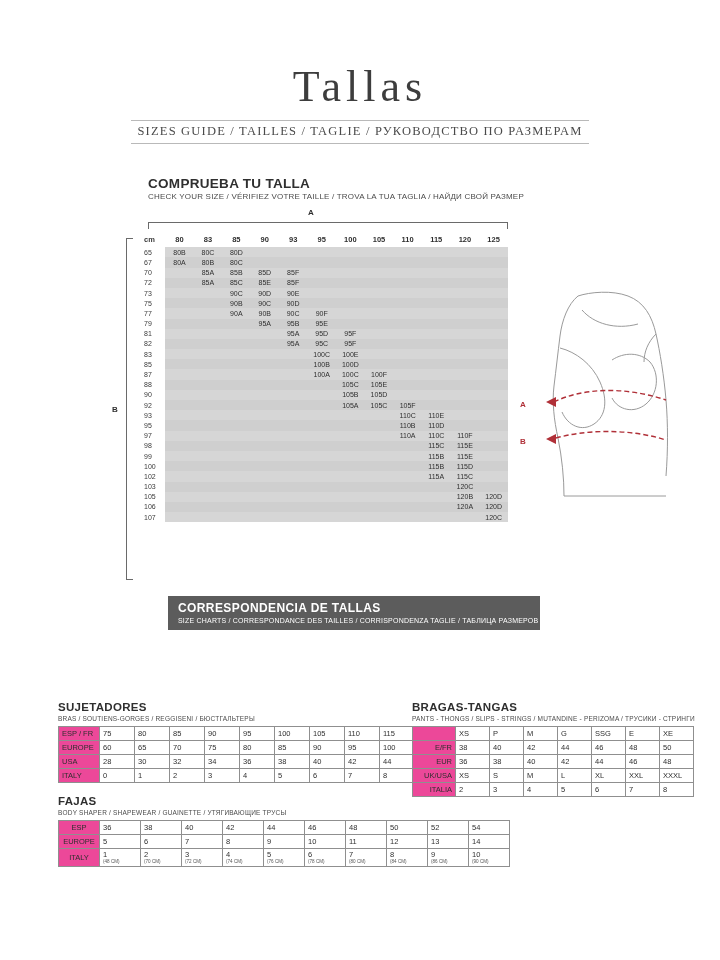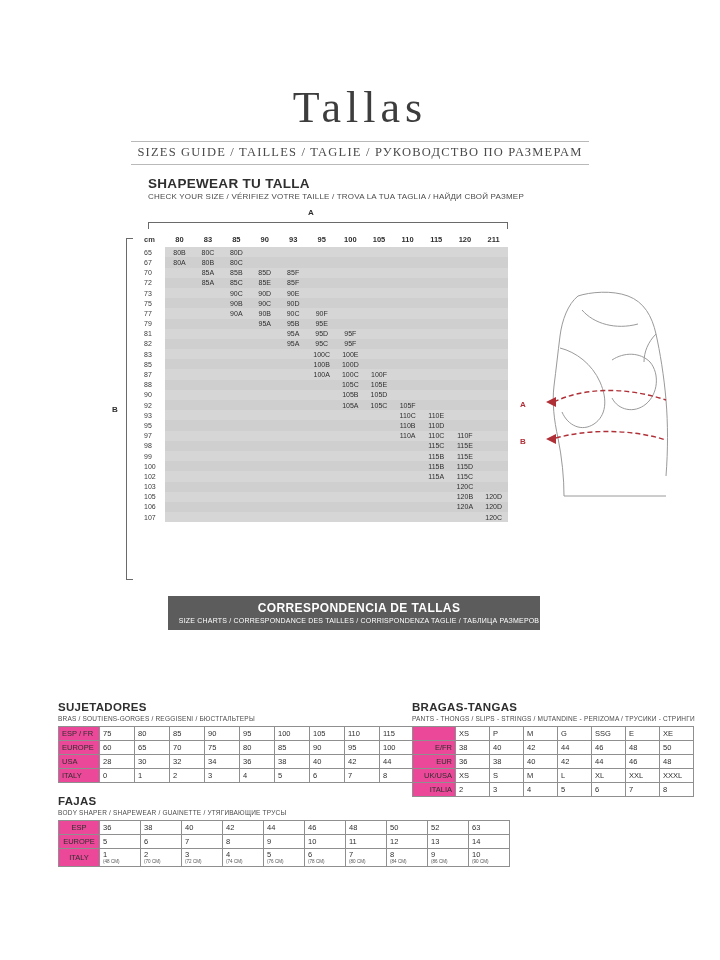--- a/index.html
+++ b/index.html
@@ -17,21 +17,21 @@
   }
   .page {
     position: relative;
     width: 720px;
     height: 960px;
   }
 
   
   .title-block {
     text-align: center;
-    padding-top: 86px;
+    padding-top: 65px;
   }
   .title {
     font-family: "Liberation Serif", serif;
     font-size: 44px;
     letter-spacing: 5px;
     color: #3d3d3d;
     font-weight: normal;
     line-height: 1;
   }
   .subtitle {
@@ -174,21 +174,20 @@
   .banner {
     position: absolute;
     left: 168px;
     top: 596px;
     width: 372px;
     height: 34px;
     background: #5c5c5c;
     color: #ffffff;
     padding: 5px 0 0 10px;
     box-sizing: border-box;
-    text-align: center;
   }
   .banner .t1 {
     font-size: 12px;
     font-weight: bold;
     letter-spacing: 0.4px;
   }
   .banner .t2 {
     font-size: 7px;
     letter-spacing: 0.2px;
     margin-top: 2px;
@@ -248,21 +247,21 @@
 <body>
 
 <div class="page">
 
   <div class="title-block">
     <div class="title">Tallas</div>
     <div class="subtitle">SIZES GUIDE / TAILLES / TAGLIE / РУКОВОДСТВО ПО РАЗМЕРАМ</div>
   </div>
 
   <div class="sec-head">
-    <h2>SHAPEWEAR TU TALLA</h2>
+    <h2>COMPRUEBA TU TALLA</h2>
     <div class="sub">CHECK YOUR SIZE / VÉRIFIEZ VOTRE TAILLE / TROVA LA TUA TAGLIA / НАЙДИ СВОЙ РАЗМЕР</div>
   </div>
 
   <div class="chart-wrap">
     <div class="label-A">A</div>
     <div class="hline-A"></div>
     <div class="label-B">B</div>
     <div class="vline-B"></div>
     <table class="grid">
       <tbody id="grid-body">
@@ -272,21 +271,21 @@
             <td class="cell">83</td>
             <td class="cell">85</td>
             <td class="cell">90</td>
             <td class="cell">93</td>
             <td class="cell">95</td>
             <td class="cell">100</td>
             <td class="cell">105</td>
             <td class="cell">110</td>
             <td class="cell">115</td>
             <td class="cell">120</td>
-            <td class="cell">211</td>
+            <td class="cell">125</td>
           </tr>
           <tr class="band">
             <td class="rowhead">65</td>
             <td class="cell">80B</td>
             <td class="cell">80C</td>
             <td class="cell">80D</td>
             <td class="cell empty"></td>
             <td class="cell empty"></td>
             <td class="cell empty"></td>
             <td class="cell empty"></td>
@@ -791,21 +790,21 @@
             <td class="lbl">ESP</td>
             <td>36</td>
             <td>38</td>
             <td>40</td>
             <td>42</td>
             <td>44</td>
             <td>46</td>
             <td>48</td>
             <td>50</td>
             <td>52</td>
-            <td>63</td>
+            <td>54</td>
           </tr>
           <tr>
             <td class="lbl">EUROPE</td>
             <td>5</td>
             <td>6</td>
             <td>7</td>
             <td>8</td>
             <td>9</td>
             <td>10</td>
             <td>11</td>

